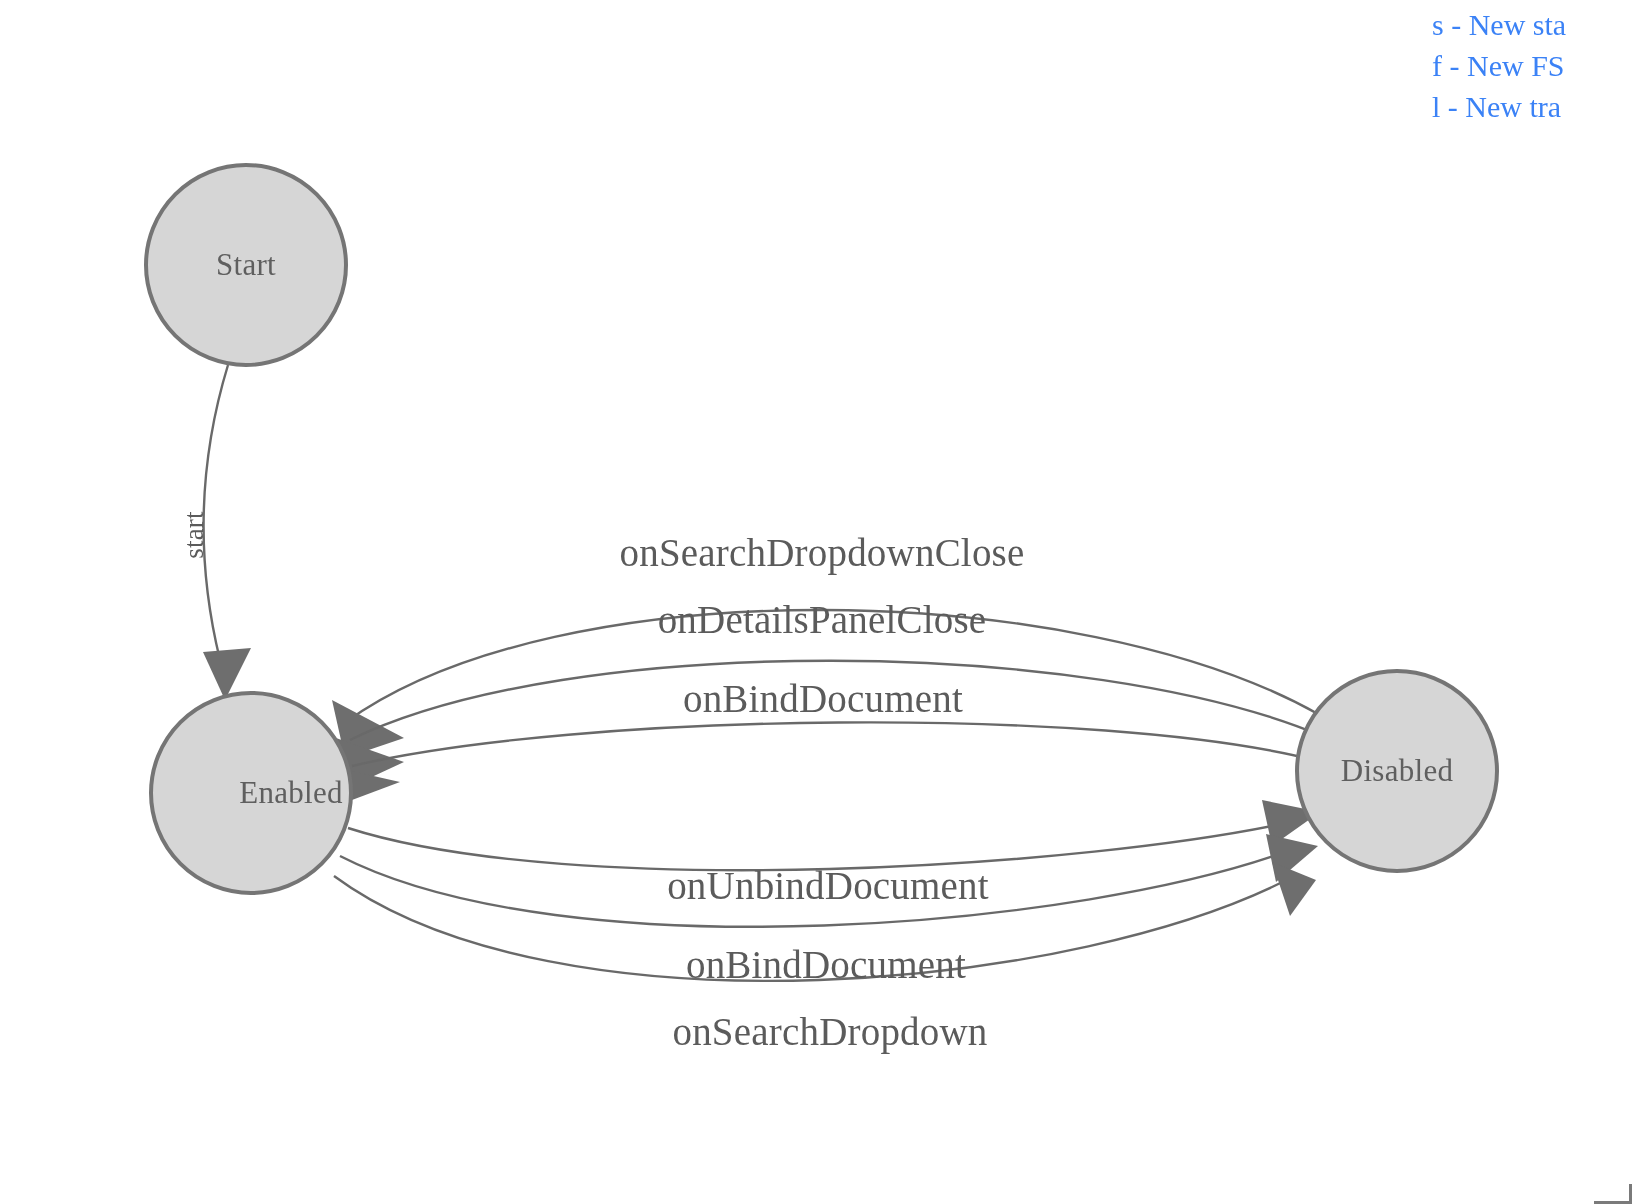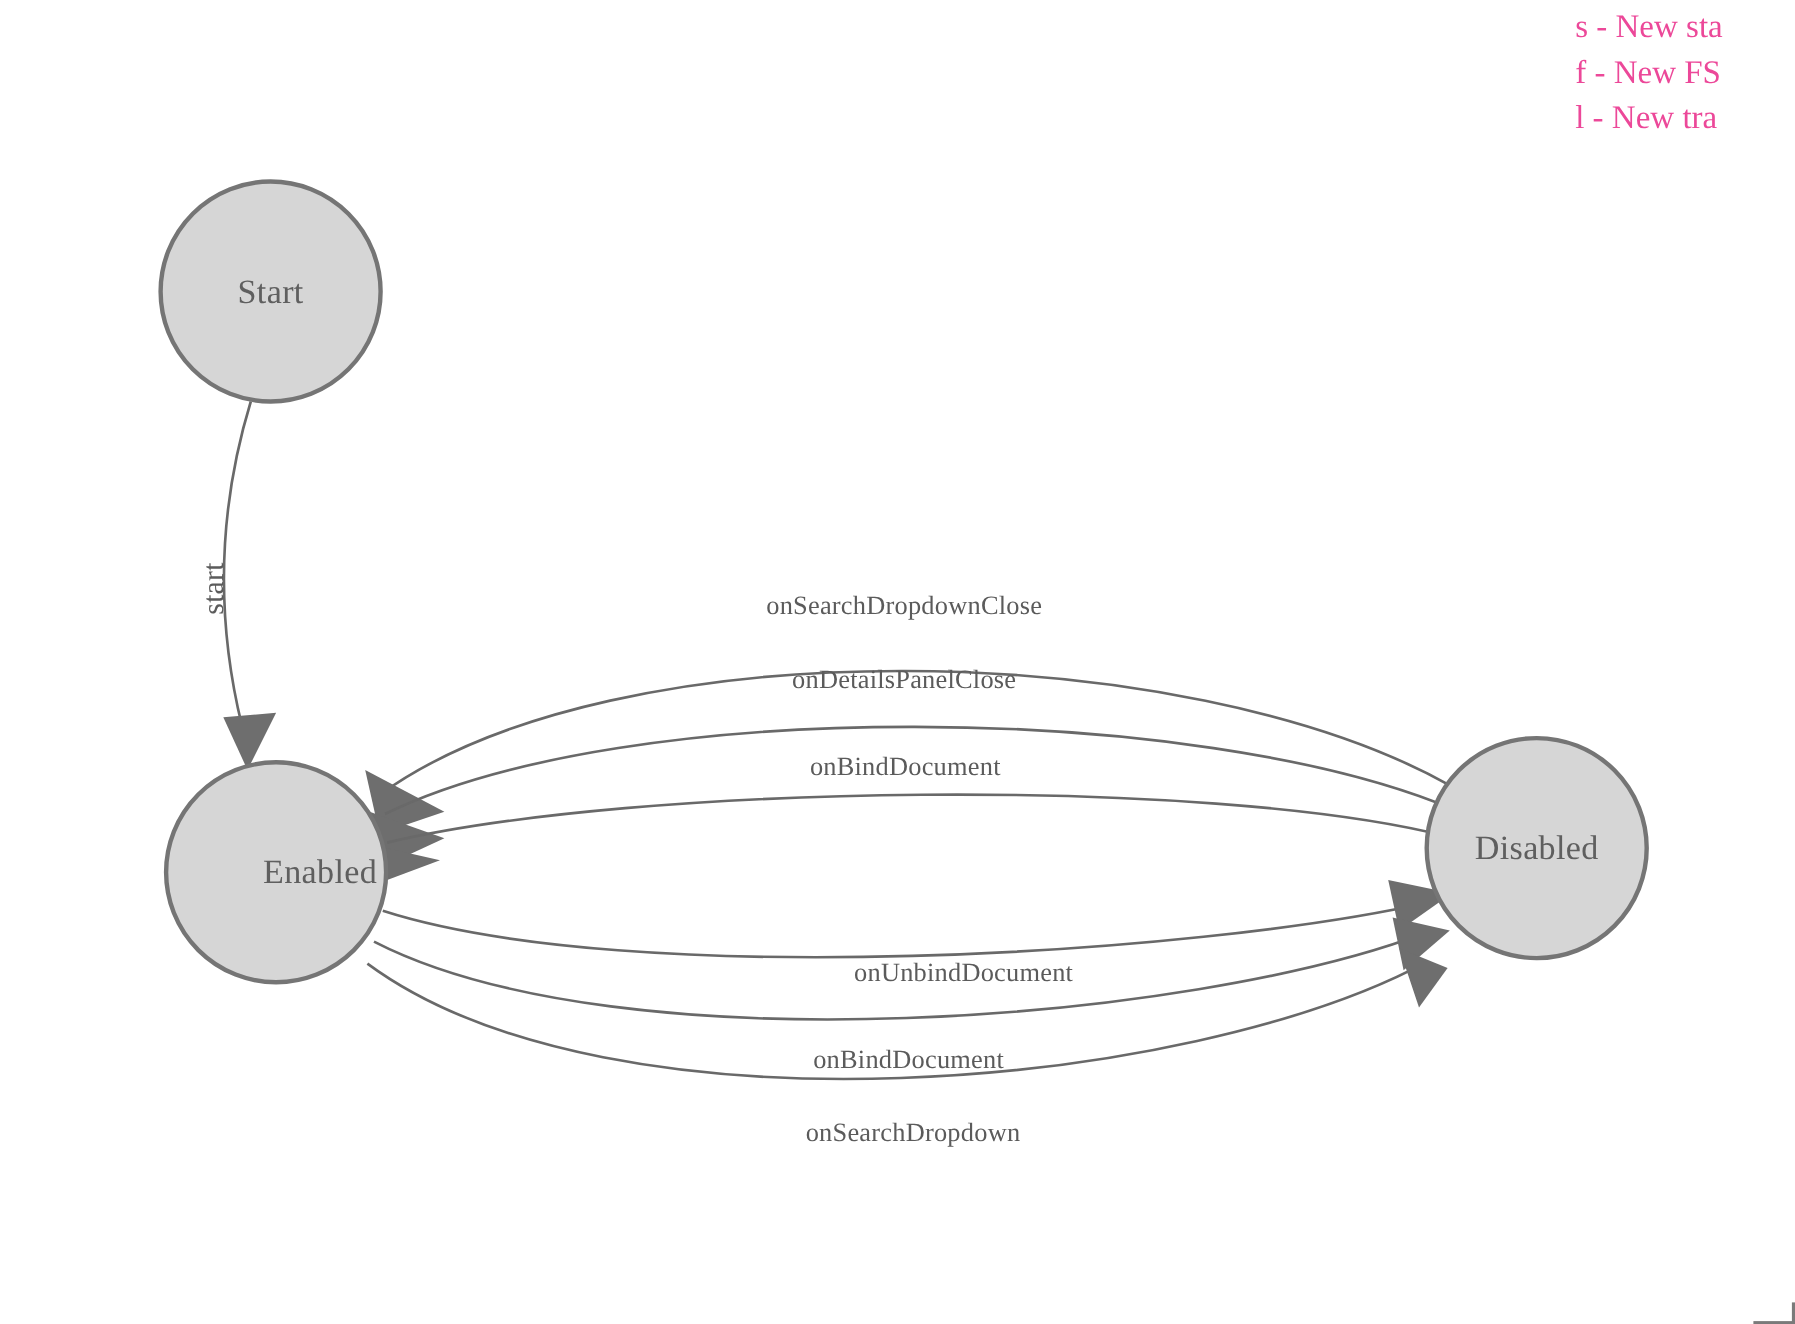--- a/index.html
+++ b/index.html
@@ -46,37 +46,37 @@
     color: #5f5f5f;
     font-size: 31px;
     font-family: "Liberation Serif", "DejaVu Serif", serif;
     white-space: nowrap;
     transform: translate(-50%, -50%);
     letter-spacing: 0.3px;
   }
   .edge-label {
     position: absolute;
     color: #5b5b5b;
-    font-size: 24px;
+    font-size: 39px;
     font-family: "Liberation Serif", "DejaVu Serif", serif;
     white-space: nowrap;
     transform: translate(-50%, -50%);
     letter-spacing: 0.2px;
   }
   .edge-label.rotated {
     transform: translate(-50%, -50%) rotate(-90deg);
     font-size: 27px;
   }
   #help-text {
     position: absolute;
     right: 0;
     top: 0;
     padding-top: 4px;
     text-align: left;
-    color: #ec4899;
+    color: #3b82f6;
     font-size: 30px;
     line-height: 41px;
     font-family: "Liberation Serif", "DejaVu Serif", serif;
     white-space: nowrap;
     width: 200px;
     overflow: hidden;
     margin-left: 21px;
   }
   #help-text .help-line {
     display: block;
@@ -127,21 +127,21 @@
   </svg>
 
   <div class="node-label" style="left:246px; top:265px;">Start</div>
   <div class="node-label" style="left:251px; top:793px;margin-left:40px;">Enabled</div>
   <div class="node-label" style="left:1397px; top:771px;">Disabled</div>
 
   <div class="edge-label rotated" style="left:194px; top:535px;">start</div>
   <div class="edge-label" style="left:822px; top:552px;">onSearchDropdownClose</div>
   <div class="edge-label" style="left:822px; top:619px;">onDetailsPanelClose</div>
   <div class="edge-label" style="left:823px; top:698px;">onBindDocument</div>
-  <div class="edge-label" style="left:828px; top:885px;margin-left:48px;">onUnbindDocument</div>
+  <div class="edge-label" style="left:828px; top:885px;">onUnbindDocument</div>
   <div class="edge-label" style="left:826px; top:964px;">onBindDocument</div>
   <div class="edge-label" style="left:830px; top:1031px;">onSearchDropdown</div>
 
   <div id="help-text">
     <span class="help-line">s - New sta</span>
     <span class="help-line">f - New FS</span>
     <span class="help-line">l - New tra</span>
   </div>
 
   <div id="scroll-corner"></div>

